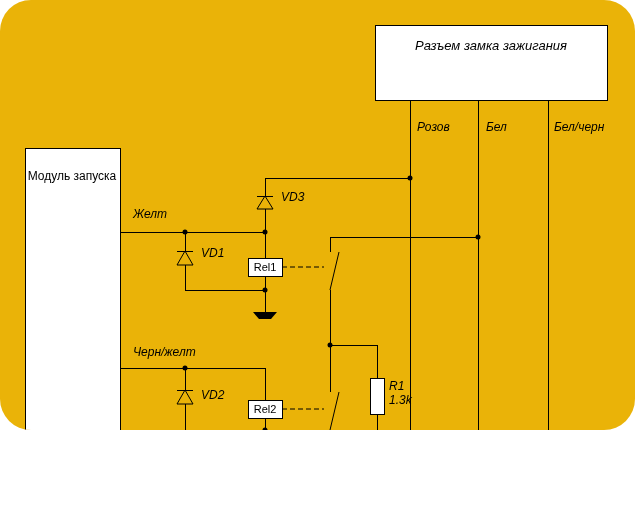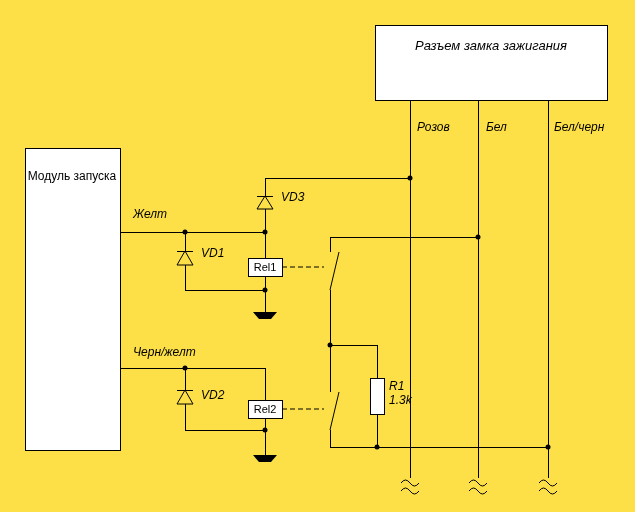--- a/index.html
+++ b/index.html
@@ -4,23 +4,24 @@
 <style>
   html, body {
     margin: 0;
     padding: 0;
     background: #ffffff;
     font-family: "Liberation Sans", sans-serif;
   }
   .canvas {
     position: relative;
     width: 635px;
-    height: 512px;
-    background: #fde047;
+    height: 430px;
+    background: #eab308;
     overflow: hidden;
+    border-radius: 31px;
   }
   svg { display: block; }
   .wire {
     stroke: #000000;
     stroke-width: 1;
     fill: none;
     shape-rendering: crispEdges;
   }
   .diag {
     stroke: #000000;

